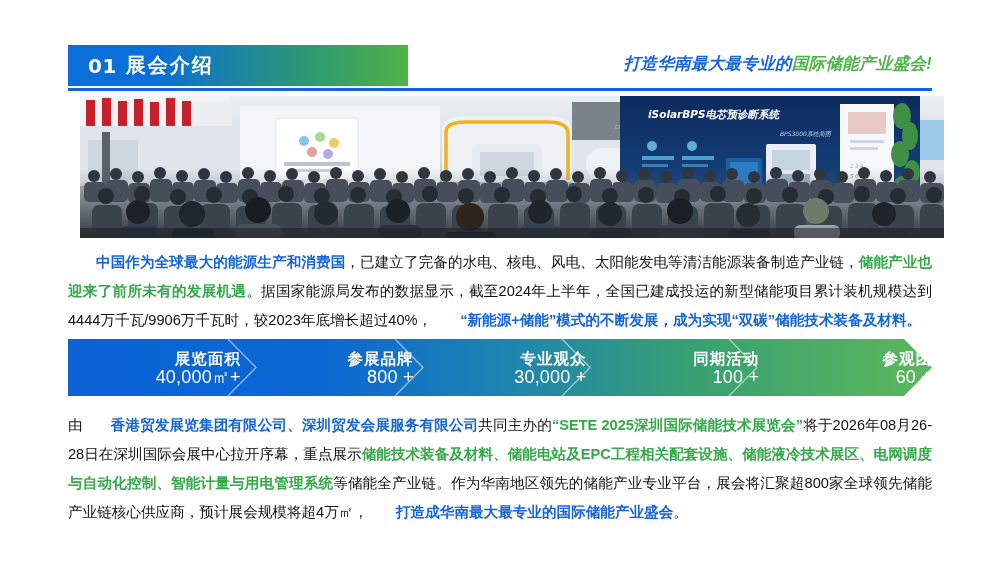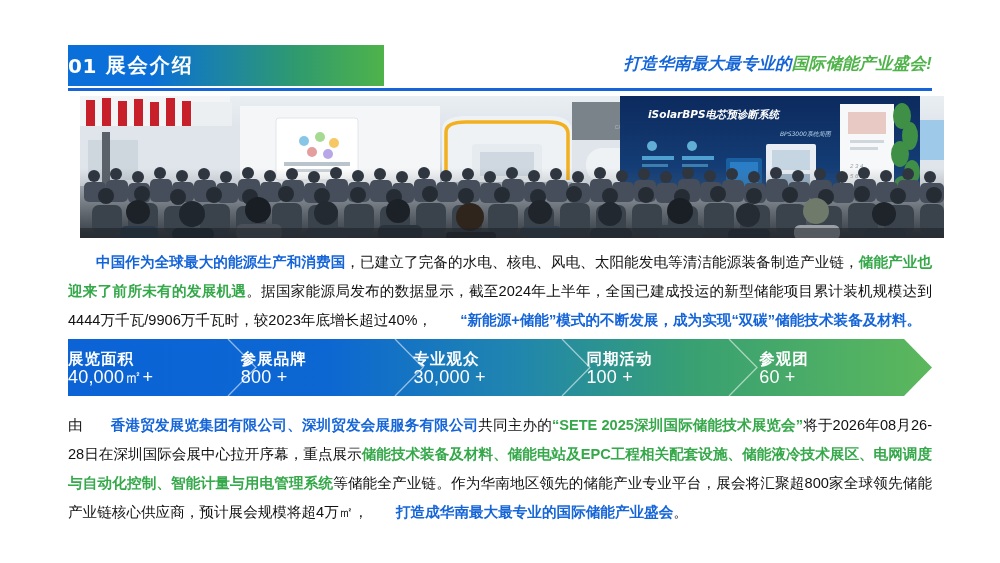--- a/index.html
+++ b/index.html
@@ -8,23 +8,23 @@
     font-family:"Liberation Sans","DejaVu Sans",sans-serif;
     overflow:hidden;position:relative;
   }
   .page{position:absolute;inset:0;}
 
   
   .header-row{
     position:absolute;left:0;top:45px;width:1000px;height:41px;
   }
   .section-tag{
-    position:absolute;left:68px;top:0;width:316px;height:41px;
+    position:absolute;left:68px;top:0;width:340px;height:41px;
     background:linear-gradient(90deg,#0a6fd8 0%,#0a6fd8 26%,#2f9a6f 72%,#4fb34a 100%);
-    display:flex;align-items:center;box-sizing:border-box;padding-left:0;
+    display:flex;align-items:center;box-sizing:border-box;padding-left:20px;
   }
   .sec-num{
     color:#ffffff;font-size:20px;font-weight:bold;letter-spacing:.5px;
     font-family:"DejaVu Sans",sans-serif;
   }
   .sec-cn{
     color:#ffffff;font-size:20px;font-weight:bold;margin-left:9px;letter-spacing:2px;
   }
   .sec-en{
     color:#ffffff;font-size:13.5px;font-weight:bold;margin-left:13px;letter-spacing:.7px;
@@ -62,21 +62,21 @@
   .b-green{color:#35a84a;font-weight:bold;}
   .b-black{color:#111111;}
 
   
   .statbar{
     position:absolute;left:68px;top:339px;width:864px;height:57px;
   }
   .statbar svg{position:absolute;left:0;top:0;}
   .stat-cells{position:absolute;left:0;top:0;width:864px;height:57px;display:flex;}
   .stat-cell{
-    flex:1 1 0;display:flex;flex-direction:column;align-items:flex-start;
+    flex:1 1 0;display:flex;flex-direction:column;align-items:flex-end;
     justify-content:center;color:#ffffff;position:relative;
   }
   .stat-label{font-size:15.5px;font-weight:bold;letter-spacing:1px;line-height:19px;}
   .stat-value{font-size:18px;line-height:19px;letter-spacing:.2px;
     font-family:"Liberation Sans",sans-serif;}
 </style>
 </head>
 <body>
 
 <div class="page">

